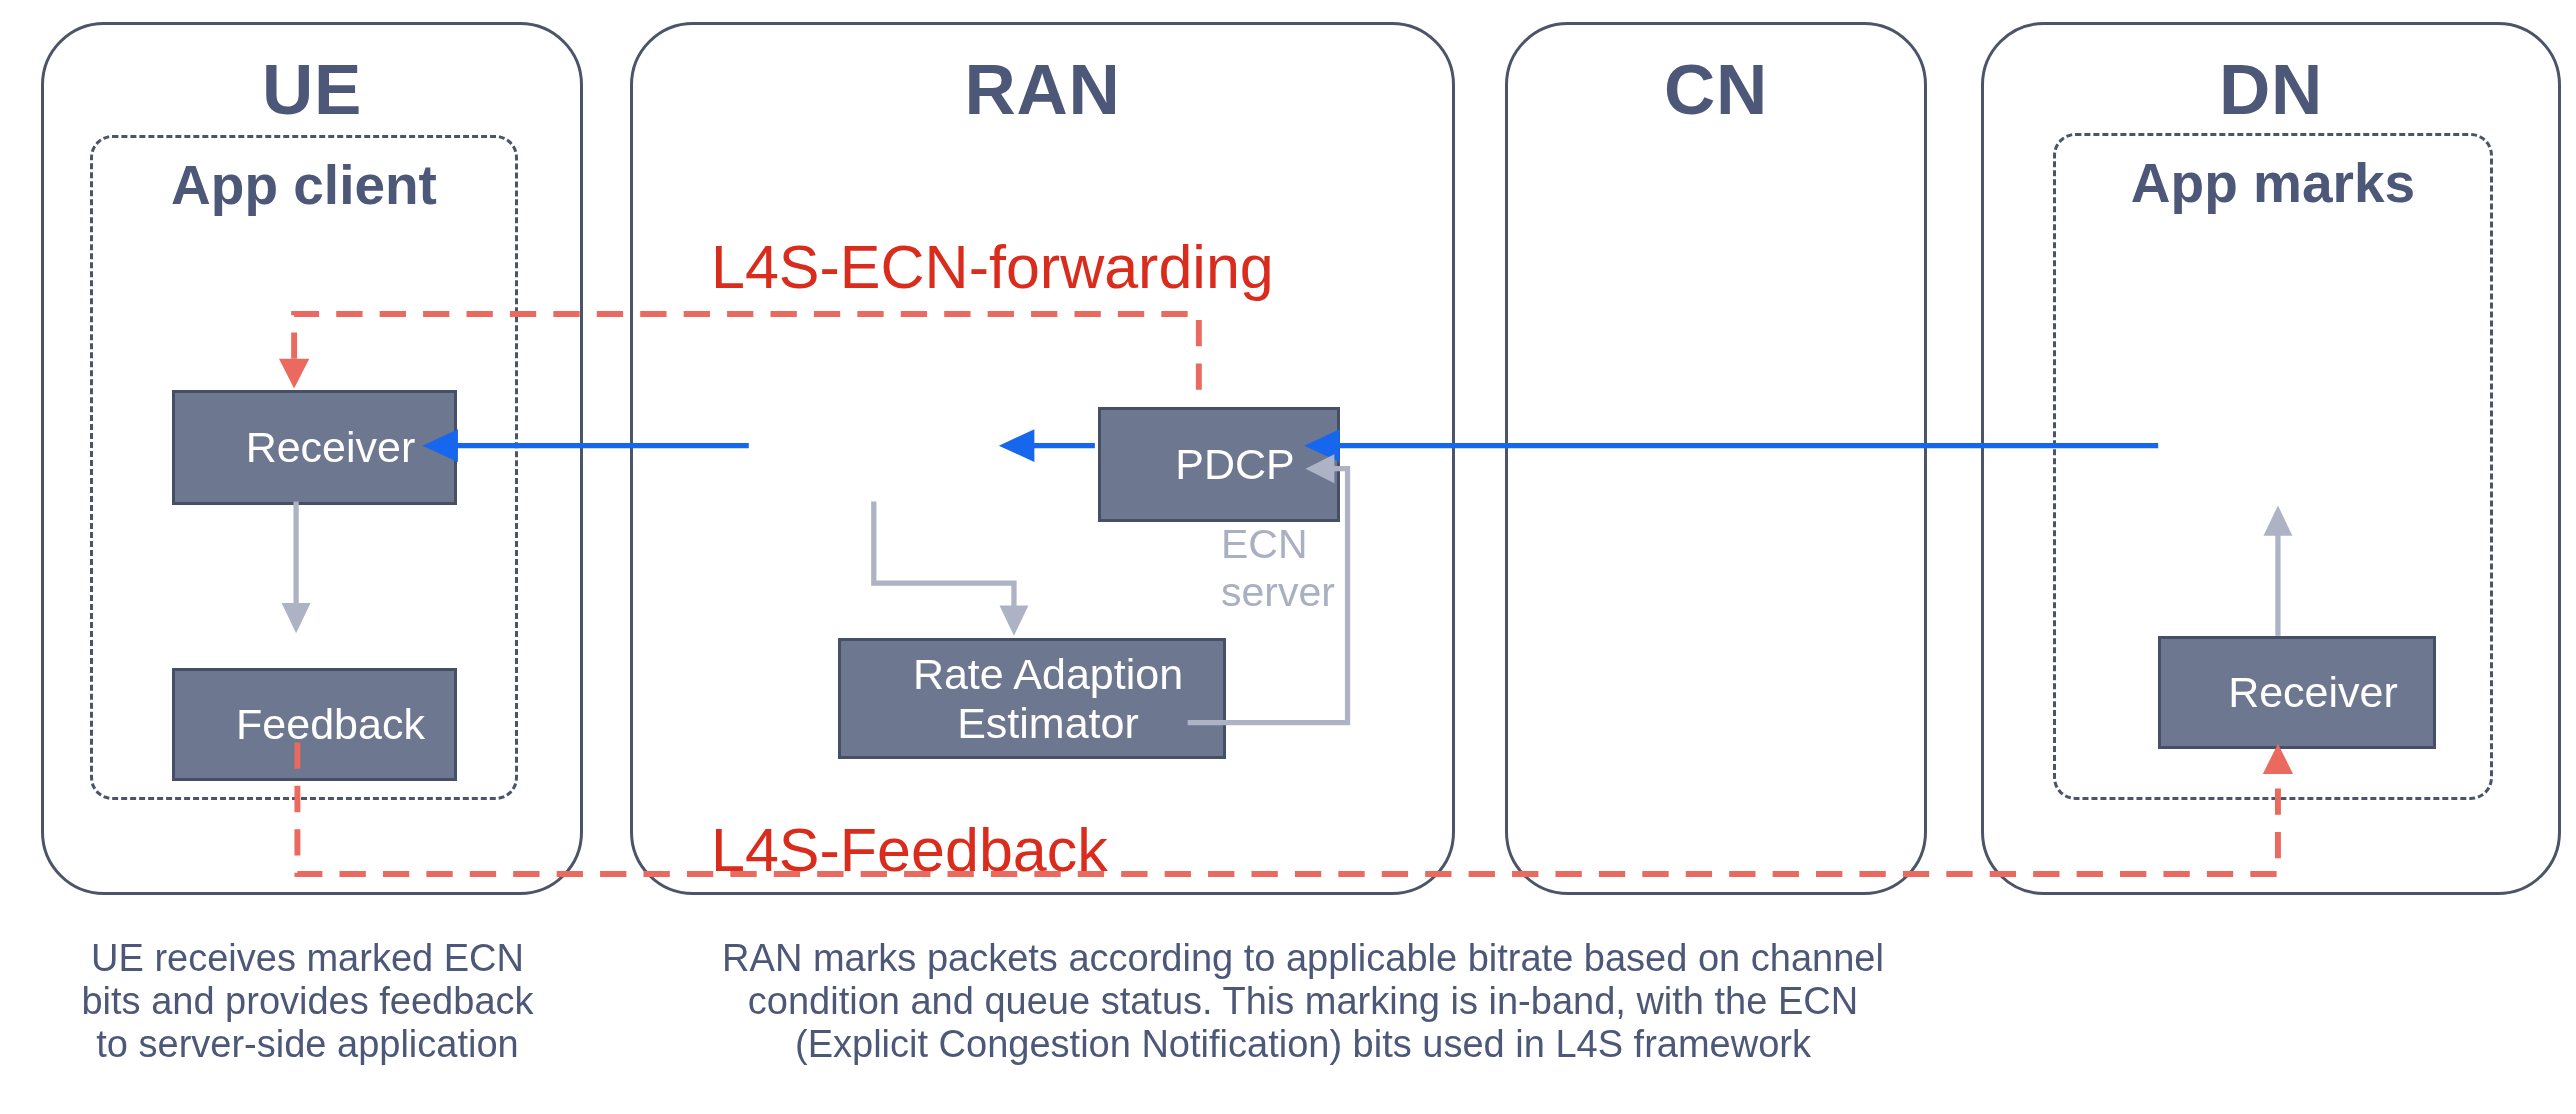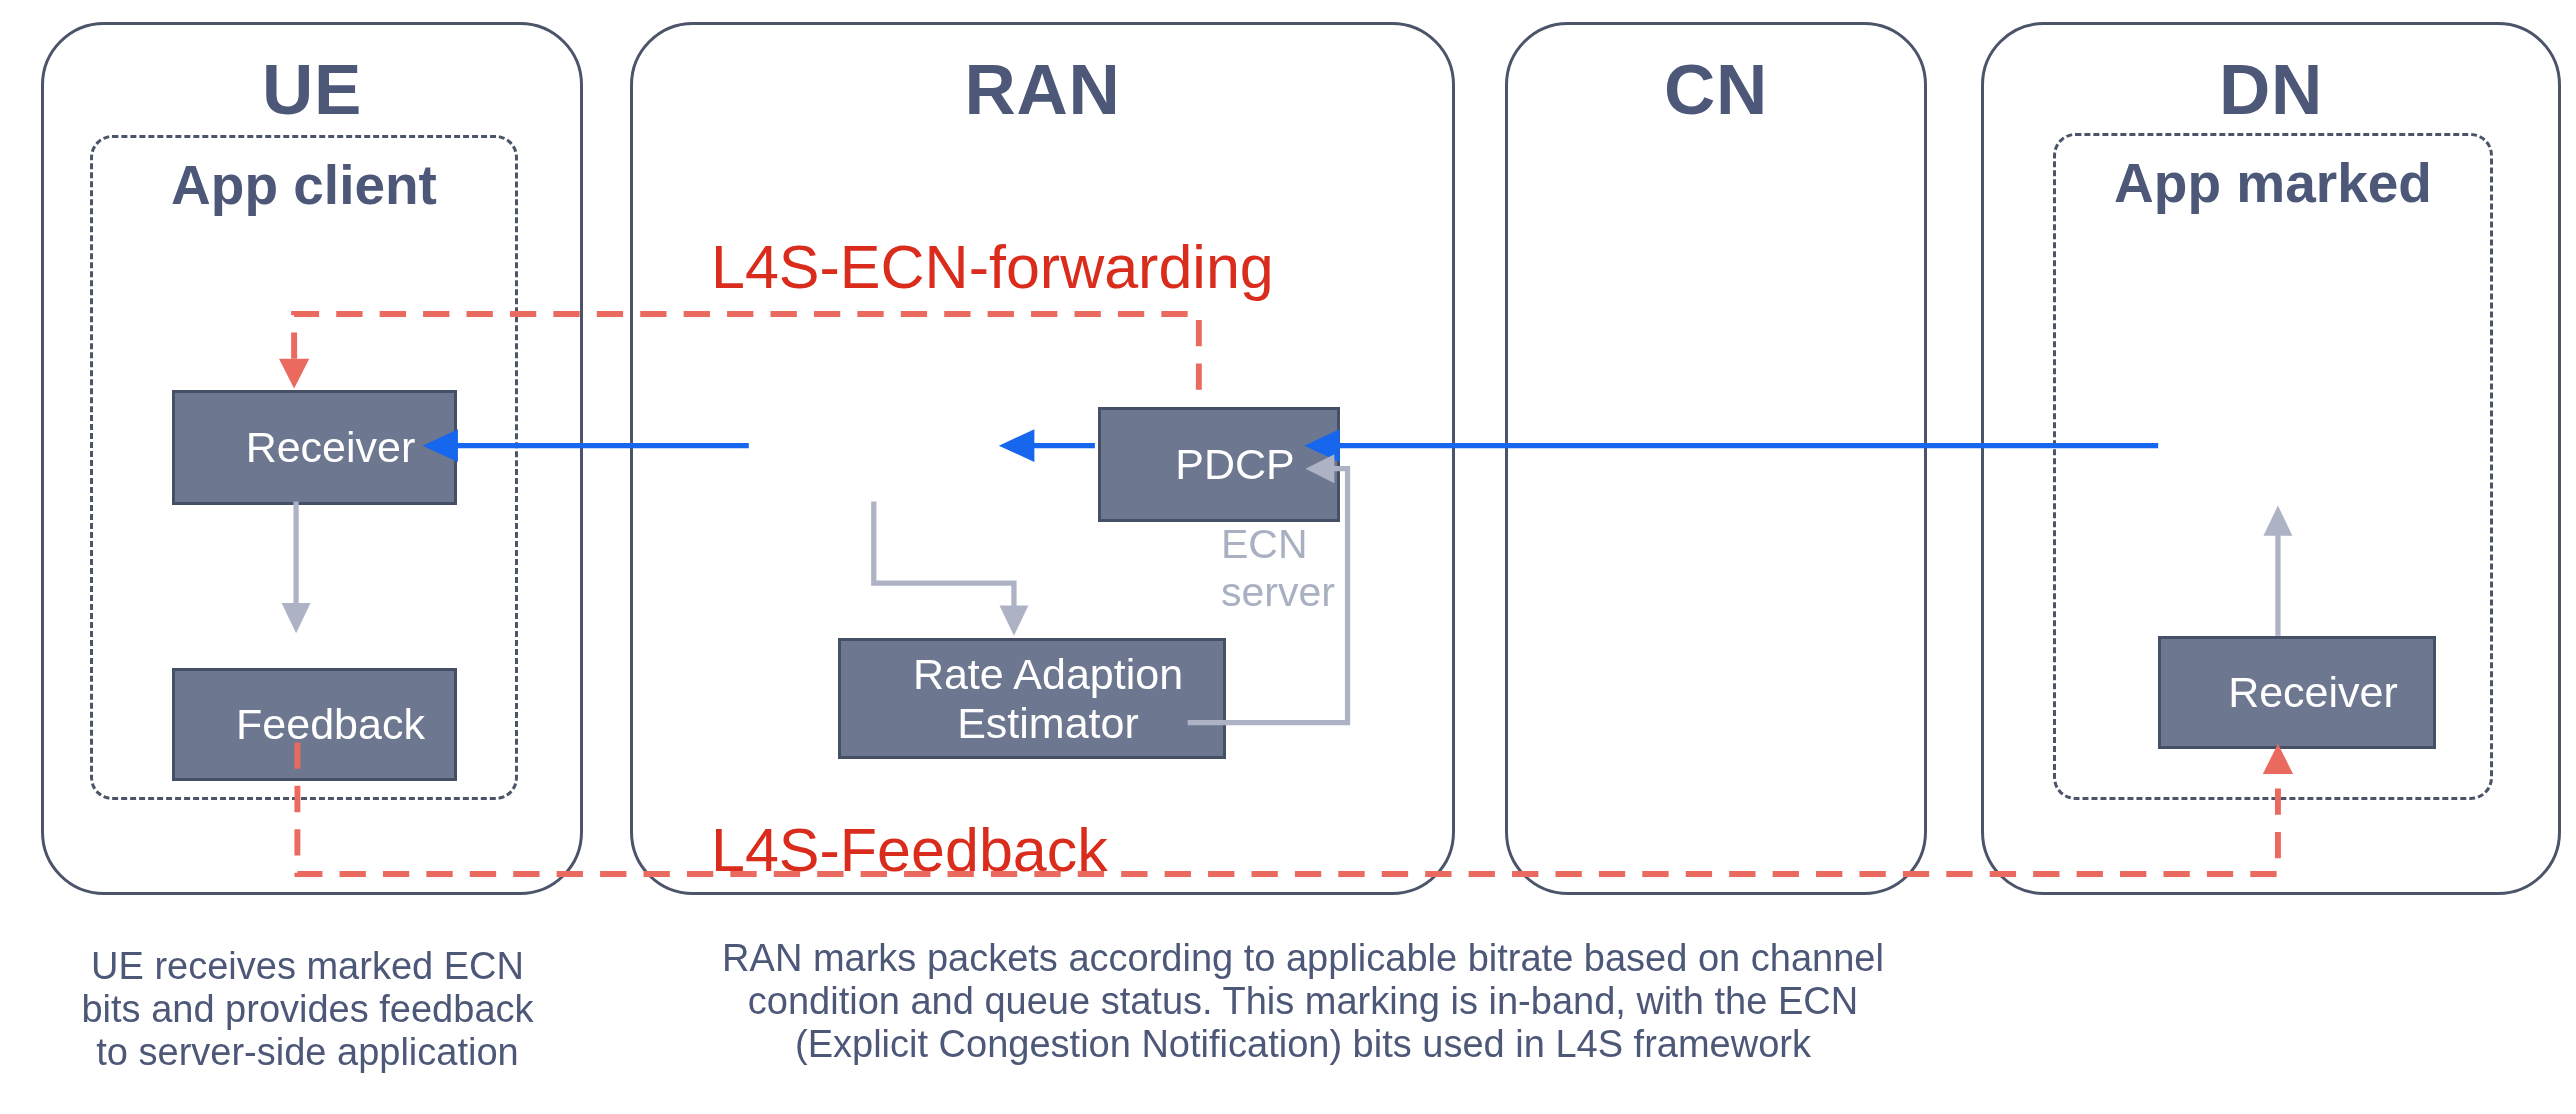--- a/index.html
+++ b/index.html
@@ -70,36 +70,36 @@
     <div class="domain-label">CN</div>
   </div>
   <div class="domain" style="left:1981px;top:22px;width:574px;height:867px;">
     <div class="domain-label">DN</div>
   </div>
 
   <div class="inner" style="left:90px;top:135px;width:422px;height:659px;">
     <div class="inner-label">App client</div>
   </div>
   <div class="inner" style="left:2053px;top:133px;width:434px;height:661px;">
-    <div class="inner-label">App marked</div>
+    <div class="inner-label">App marks</div>
   </div>
 
   <div class="block" style="left:172px;top:390px;width:247px;height:109px;">Receiver</div>
   <div class="block" style="left:172px;top:636px;width:247px;height:107px;margin-top:32px;">Feedback</div>
   <div class="block" style="left:1098px;top:407px;width:204px;height:109px;">PDCP</div>
   <div class="block" style="left:838px;top:638px;width:350px;height:115px;">Rate Adaption
 Estimator</div>
   <div class="block" style="left:2158px;top:636px;width:240px;height:107px;">Receiver</div>
 
   <div class="annotation-red" style="left:711px;top:232px;">L4S-ECN-forwarding</div>
   <div class="annotation-red" style="left:711px;top:815px;">L4S-Feedback</div>
   <div class="annotation-gray" style="left:1221px;top:521px;">ECN
 server</div>
 
-  <div class="caption" style="left:0px;width:615px;margin-top:8px;">UE receives marked ECN
+  <div class="caption" style="left:0px;width:615px;">UE receives marked ECN
 bits and provides feedback
 to server-side application</div>
   <div class="caption" style="left:612px;width:1382px;">RAN marks packets according to applicable bitrate based on channel
 condition and queue status. This marking is in-band, with the ECN
 (Explicit Congestion Notification) bits used in L4S framework</div>
 
   <svg id="connector-layer" width="2576" height="1115" viewBox="0 0 3915 1694">
 
     <polyline class="c-blue" points="3280,677 2032,677"></polyline>
     <polygon class="f-blue" points="1982,677 2036,652 2036,702"></polygon>

